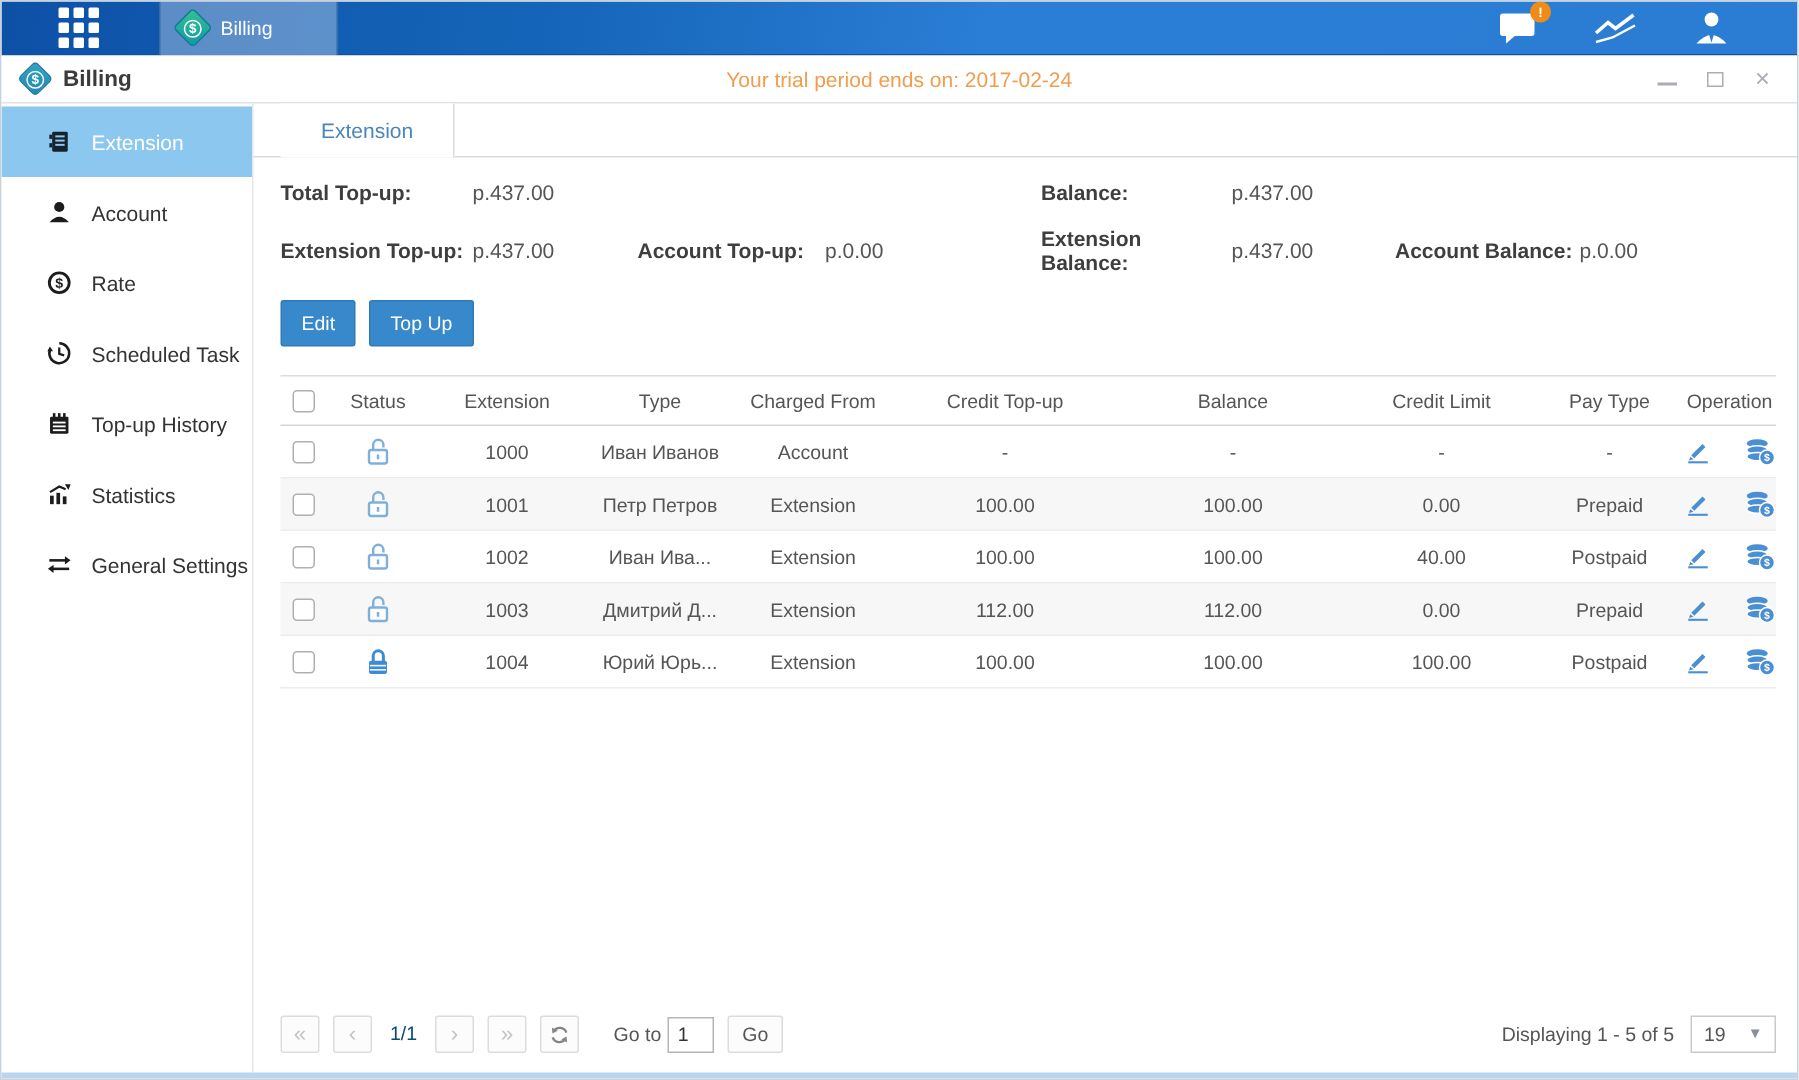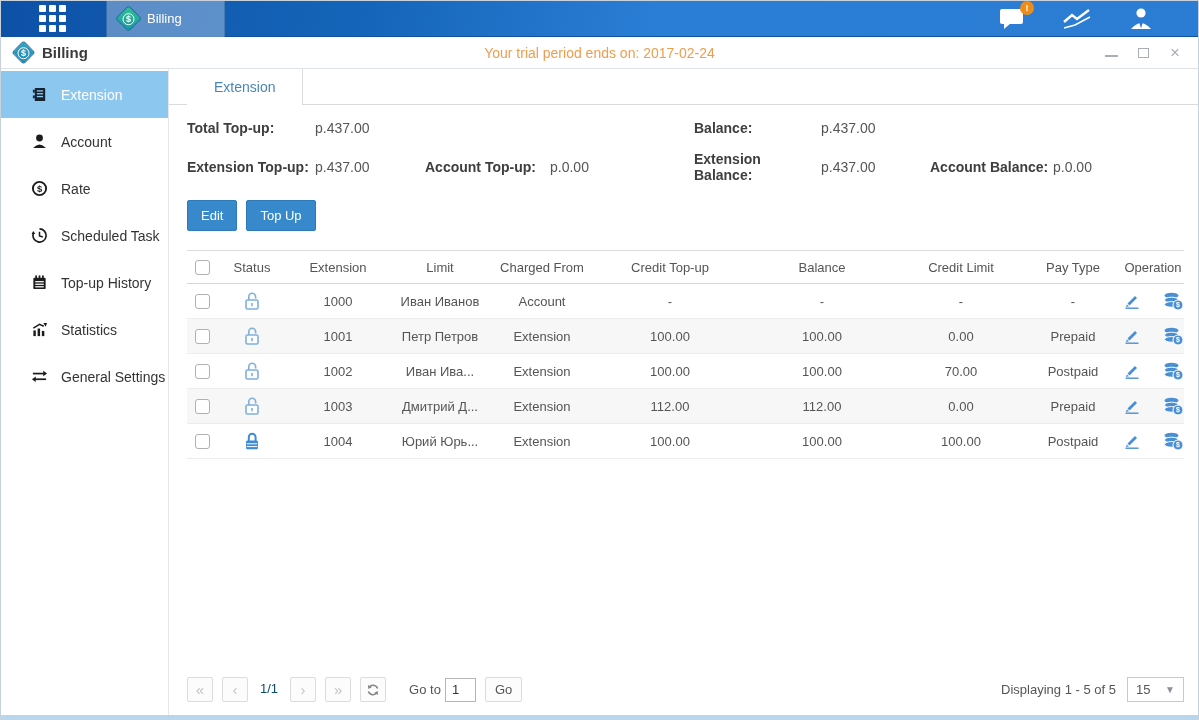--- a/index.html
+++ b/index.html
@@ -341,21 +341,21 @@
               <col style="width:152px">
               <col style="width:126px">
             <col style="width:98px">
               <col>
           </colgroup>
           <thead>
             <tr>
               <th><span class="cb"></span></th>
               <th>Status</th>
               <th>Extension</th>
-              <th>Limit</th>
+              <th>Type</th>
               <th>Charged From</th>
               <th>Credit Top-up</th>
               <th>Balance</th>
               <th>Credit Limit</th>
               <th>Pay Type</th>
               <th>Operation</th>
             </tr>
           </thead>
           <tbody id="table-body">
               <tr>
@@ -445,21 +445,21 @@
                       <rect x="8.2" y="12" width="1.6" height="3.2" fill="#7fb0dc"></rect>
                       <path d="M5.8,9 V5.6 a3.4,3.4 0 0 1 6.8,0 V7.4" fill="none" stroke="#7fb0dc" stroke-width="1.6"></path>
                     </svg>
                   </span>
                 </td>
                 <td>1002</td>
                 <td>Иван Ива...</td>
                 <td>Extension</td>
                 <td>100.00</td>
                 <td>100.00</td>
-                <td>70.00</td>
+                <td>40.00</td>
                 <td>Postpaid</td>
                 <td>
                   <span class="op-icons">
                     <span class="icon-btn">
                       <svg width="18" height="18" viewBox="0 0 18 18">
                         <path d="M4.5,11.5 L12,4 L14,6 L6.5,13.5 Z" fill="#4a8fd3"></path>
                         <polygon points="3.8,12.5 6,14.2 3,15 " fill="#4a8fd3"></polygon>
                         <rect x="2.5" y="15.5" width="13" height="1.4" fill="#4a8fd3"></rect>
                       </svg>
                     </span>
@@ -572,21 +572,21 @@
             <polygon points="13.8,13.8 13.4,9.2 9.4,11.2" fill="#858585"></polygon>
           </svg>
         </span>
         <span class="goto-label">Go to</span>
         <input class="goto-input" value="1" style="">
         <button class="go-btn">Go</button>
 
         <div class="footer-right">
           <span>Displaying 1 - 5 of 5</span>
           <span class="page-size">
-            <span>15</span>
+            <span>19</span>
             <span class="caret">▼</span>
           </span>
         </div>
       </div>
 
     </div>
   </div>
 
   <div class="bottom-strip"></div>
 </div>

